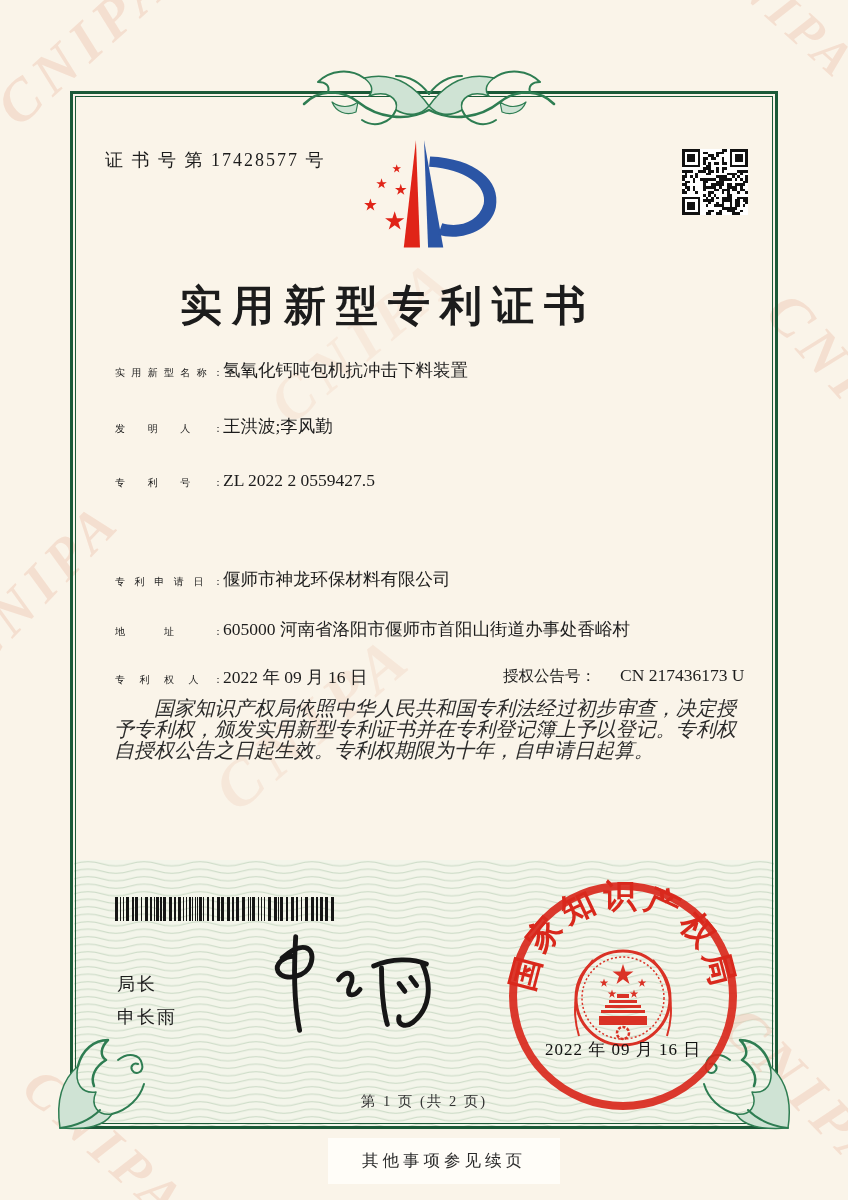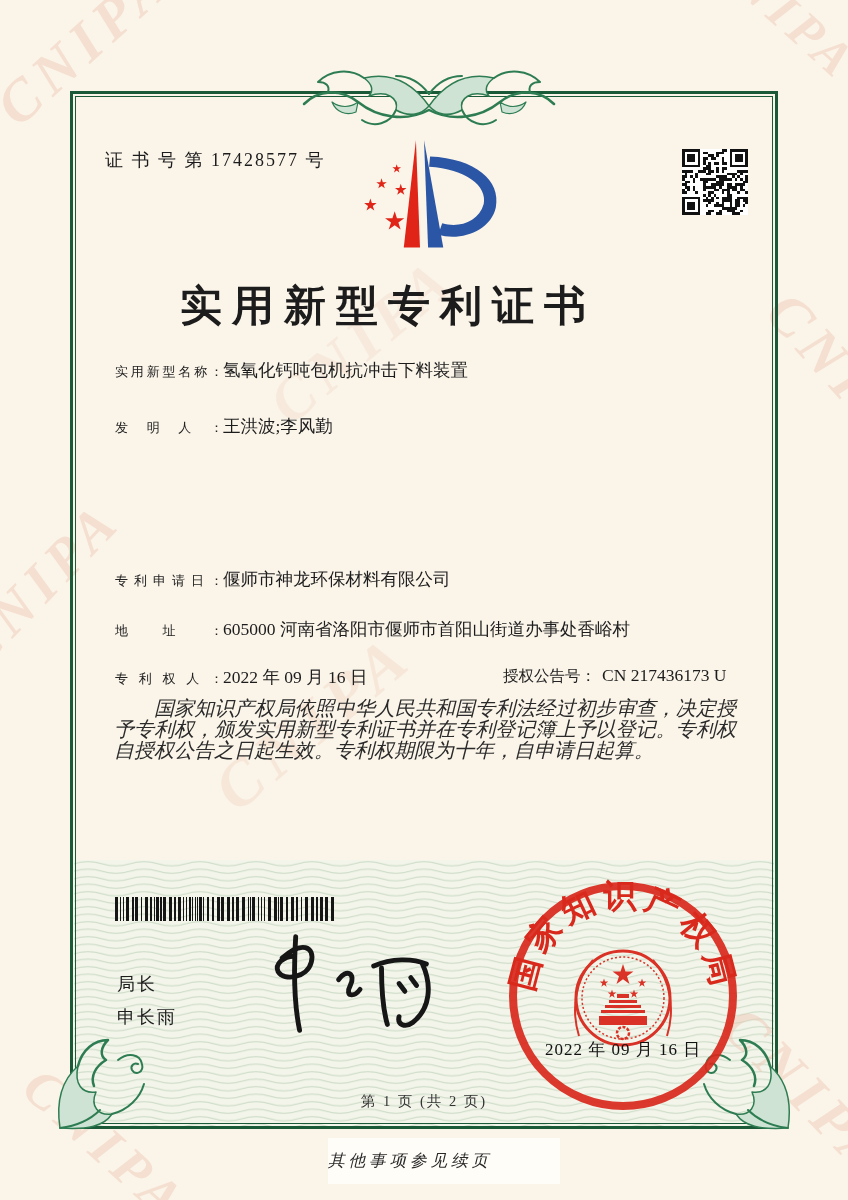--- a/index.html
+++ b/index.html
@@ -42,44 +42,44 @@
 
   
   .content{position:absolute;inset:0;z-index:4;}
   .cert-no{position:absolute;left:105px;top:148px;font-size:18px;letter-spacing:2px;color:var(--ink);font-family:Liberation Serif, serif;}
   .logo{position:absolute;left:336px;top:134px;}
   .logo .lr{fill:var(--logo-red);} .logo .lb{fill:var(--logo-blue);}
   .qr{position:absolute;left:682px;top:149px;}
   .title{position:absolute;left:0;width:776px;top:250px;text-align:center;font-size:42px;
          font-weight:700;letter-spacing:10px;color:var(--ink);margin-top:28px;}
   .frow{position:absolute;left:115px;font-size:17px;color:#222;white-space:nowrap;}
-  .flabel{display:inline-block;width:108px;font-size:13px;text-align:justify;
+  .flabel{display:inline-block;width:108px;font-size:10px;text-align:justify;
           text-align-last:justify;text-justify:inter-character;vertical-align:baseline;}
   .fvalue{margin-left:0;font-size:17.5px;color:var(--ink);}
   .grant-no{position:absolute;left:388px;top:0;white-space:nowrap;font-size:15.5px;color:#222;}
-  .grant-no .fvalue{margin-left:6px;}
+  .grant-no .fvalue{margin-left:24px;}
   .paras{position:absolute;left:114px;top:698px;width:622px;font-size:20px;line-height:21px;
          text-align:justify;color:var(--body-ink);font-style:italic;}
   .paras p{text-indent:2em;}
   .barcode{position:absolute;left:115px;top:897px;z-index:4;}
   .signer{position:absolute;left:117px;top:972px;font-family:Liberation Serif, serif;
           font-size:18px;color:var(--ink);letter-spacing:2px;z-index:5;}
   .signer div{margin-bottom:9px;}
   .signature{position:absolute;left:245px;top:926px;z-index:5;}
   .seal{position:absolute;left:505px;top:878px;z-index:5;}
   .seal .sr{stroke:var(--seal-red);} .seal .sf{fill:var(--seal-red);}
   .seal-ring-text{font-size:33px;font-weight:700;fill:var(--seal-red);letter-spacing:6px;
                   font-family:"Liberation Serif","DejaVu Serif",serif;}
   .seal-date{position:absolute;left:518px;top:1038px;width:210px;text-align:center;font-size:17px;
              color:#111;letter-spacing:1px;z-index:6;}
   .page-num{position:absolute;left:0;width:848px;top:1092px;text-align:center;font-size:14.5px;
             letter-spacing:2px;color:#333;}
   .cont-strip{position:absolute;left:328px;top:1138px;width:232px;height:46px;background:#fffdf8;
-              z-index:4;text-align:left;line-height:46px;font-size:16.5px;letter-spacing:4px;
-              color:var(--body-ink);font-style:italic;}
+              z-index:4;text-align:center;line-height:46px;font-size:16.5px;letter-spacing:4px;
+              color:var(--body-ink);}
 </style>
 </head>
 <body>
 
 <div class="page">
 
   <div class="wm wm1">CNIPA</div>
   <div class="wm wm2">CNIPA</div>
   <div class="wm wm3">CNIPA</div>
   <div class="wm wm4">CNIPA</div>
@@ -367,20 +367,23 @@
       </svg>
 
     <div class="title">实用新型专利证书</div>
 
     <div class="frow" style="top:358px">
       <span class="flabel">实用新型名称：</span><span class="fvalue">氢氧化钙吨包机抗冲击下料装置</span>
     </div>
     <div class="frow" style="top:414px">
       <span class="flabel">发明人：</span><span class="fvalue">王洪波;李风勤</span>
     </div>
+    <div class="frow" style="top:470px">
+      <span class="flabel">专利号：</span><span class="fvalue">ZL 2022 2 0559427.5</span>
+    </div>
     <div class="frow" style="top:567px">
       <span class="flabel">专利申请日：</span><span class="fvalue">偃师市神龙环保材料有限公司</span>
     </div>
     <div class="frow" style="top:617px">
       <span class="flabel">地址：</span><span class="fvalue">605000 河南省洛阳市偃师市首阳山街道办事处香峪村</span>
     </div>
 
     <div class="frow" style="top:665px;width:620px">
       <span class="flabel">专利权人：</span><span class="fvalue">2022 年 09 月 16 日</span>
       <span class="grant-no">

